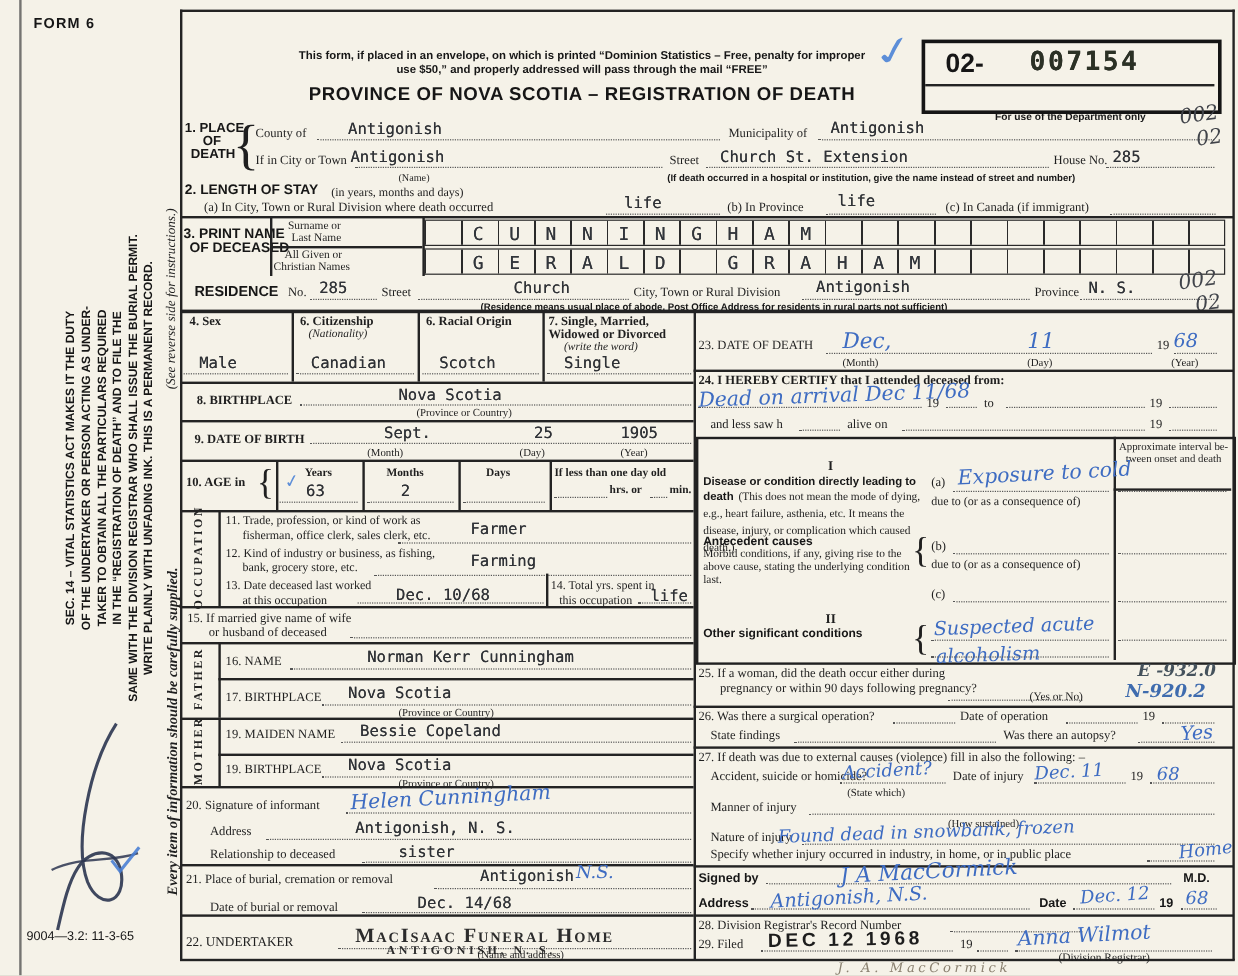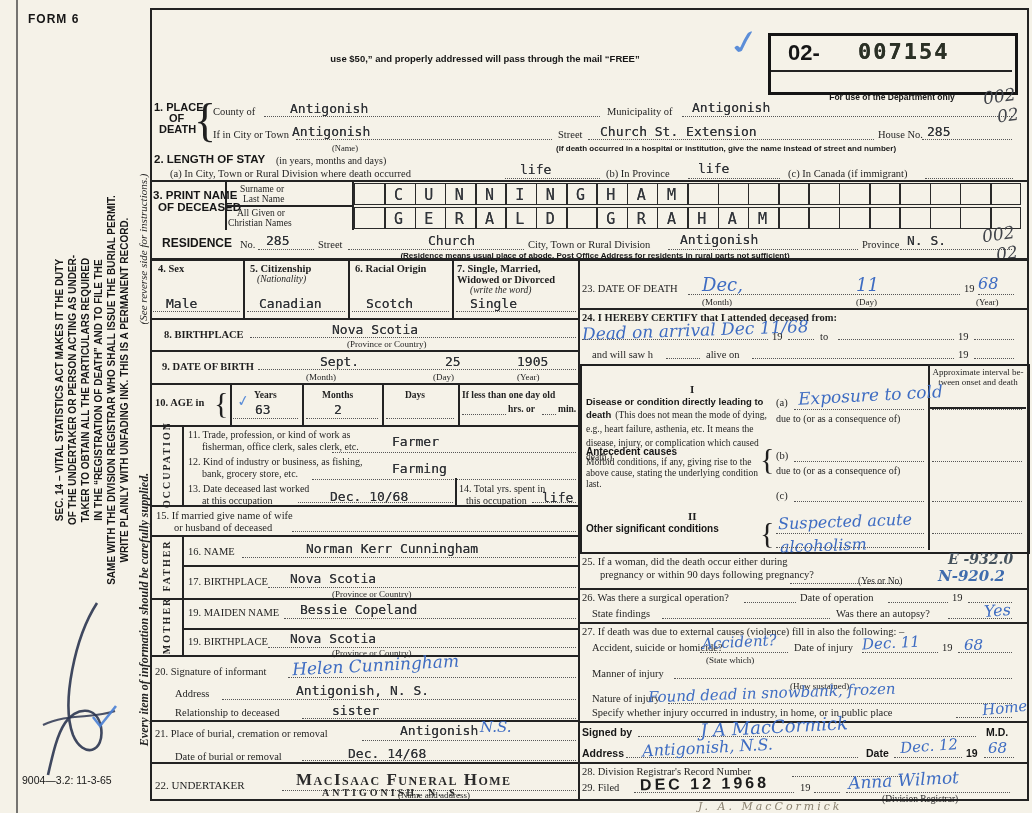--- a/index.html
+++ b/index.html
@@ -56,21 +56,23 @@
     <path d="M58,122 l7,9 l16,-20" fill="none" stroke="#4a7fd4" stroke-width="2.6" opacity="0.9"></path>
   </svg>
 
   <div class="a sa z105" style="left:22px;top:774px">9004—3.2: 11-3-65</div>
 
   <div class="vl" style="left:150px;top:8px;height:792px;width:2px"></div>
   <div class="vl" style="left:1027px;top:8px;height:792px;width:2px"></div>
   <div class="hl" style="left:150px;top:8px;width:879px;height:2px"></div>
   <div class="hl" style="left:150px;top:799px;width:879px;height:2px"></div>
 
+  <div class="a sa b z95 ctr" style="left:215px;top:41px;width:540px">This form, if placed in an envelope, on which is printed “Dominion Statistics – Free, penalty for improper</div>
   <div class="a sa b z95 ctr" style="left:215px;top:53px;width:540px">use $50,” and properly addressed will pass through the mail “FREE”</div>
+  <div class="a sa b z155 ctr" style="left:205px;top:70px;width:560px;letter-spacing:.5px">PROVINCE OF NOVA SCOTIA – REGISTRATION OF DEATH</div>
 
   <div class="a" style="left:768px;top:33px;width:244px;height:56px;border:3px solid #151515"></div>
   <div class="hl" style="left:771px;top:70px;width:241px"></div>
   <span class="a sa b z22" style="left:788px;top:40px">02-</span>
   <span class="a mo b z22" style="left:858px;top:39px;color:#2b3125;letter-spacing:2px">007154</span>
   <div class="a sa b z85 ctr" style="left:772px;top:92px;width:240px">For use of the Department only</div>
   <span class="a check" style="left:733px;top:26px;font-size:28px;transform:rotate(-18deg) scale(1.5,1.05)">✓</span>
 
   <div class="a sa b z11" style="left:154px;top:101px">1. PLACE</div>
   <div class="a sa b z11" style="left:169px;top:112px">OF</div>
@@ -141,21 +143,21 @@
 
   <div class="hl" style="left:150px;top:258px;width:878px;height:2.5px"></div>
   <div class="vl" style="left:578px;top:258px;height:542px;width:2px"></div>
 
   <div class="vl" style="left:243px;top:259px;height:59px"></div>
   <div class="vl" style="left:348px;top:259px;height:59px"></div>
   <div class="vl" style="left:452px;top:259px;height:59px"></div>
   <span class="a se b z105" style="left:158px;top:263px">4. Sex</span>
   <span class="a mo z13" style="left:166px;top:296px">Male</span>
   <div class="dt" style="left:153px;top:311px;width:87px"></div>
-  <span class="a se b z105" style="left:250px;top:263px">5. Citizenship</span>
+  <span class="a se b z105" style="left:250px;top:263px">6. Citizenship</span>
   <span class="a se i z95" style="left:257px;top:274px">(Nationality)</span>
   <span class="a mo z13" style="left:259px;top:296px">Canadian</span>
   <div class="dt" style="left:247px;top:311px;width:98px"></div>
   <span class="a se b z105" style="left:355px;top:263px">6. Racial Origin</span>
   <span class="a mo z13" style="left:366px;top:296px">Scotch</span>
   <div class="dt" style="left:352px;top:311px;width:97px"></div>
   <span class="a se b z105" style="left:457px;top:263px">7. Single, Married,</span>
   <span class="a se b z105" style="left:457px;top:274px">Widowed or Divorced</span>
   <span class="a se i z95" style="left:470px;top:285px">(write the word)</span>
   <span class="a mo z13" style="left:470px;top:296px">Single</span>
@@ -291,21 +293,21 @@
 
   <span class="a se b z105" style="left:582px;top:312px">24. I HEREBY CERTIFY that I attended deceased from:</span>
   <span class="a hw z17" style="left:582px;top:320px;transform:rotate(-2deg)">Dead on arrival Dec 11/68</span>
   <div class="dt" style="left:582px;top:339px;width:186px"></div>
   <span class="a se z105" style="left:772px;top:331px">19</span>
   <div class="dt" style="left:788px;top:339px;width:26px"></div>
   <span class="a se z105" style="left:820px;top:331px">to</span>
   <div class="dt" style="left:838px;top:339px;width:116px"></div>
   <span class="a se z105" style="left:958px;top:331px">19</span>
   <div class="dt" style="left:974px;top:339px;width:40px"></div>
-  <span class="a se z105" style="left:592px;top:349px">and will saw h</span>
+  <span class="a se z105" style="left:592px;top:349px">and less saw h</span>
   <div class="dt" style="left:666px;top:358px;width:34px"></div>
   <span class="a se z105" style="left:706px;top:349px">alive on</span>
   <div class="dt" style="left:752px;top:358px;width:202px"></div>
   <span class="a se z105" style="left:958px;top:349px">19</span>
   <div class="dt" style="left:974px;top:358px;width:40px"></div>
 
   <div class="a" style="left:580px;top:364px;width:446px;height:186px;border:2px solid #202020"></div>
   <div class="vl" style="left:928px;top:364px;height:186px"></div>
   <div class="a se z9 ctr wrap" style="left:932px;top:367px;width:92px;line-height:10px">Approximate interval be- tween onset and death</div>
   <div class="hl" style="left:928px;top:407px;width:98px"></div>

